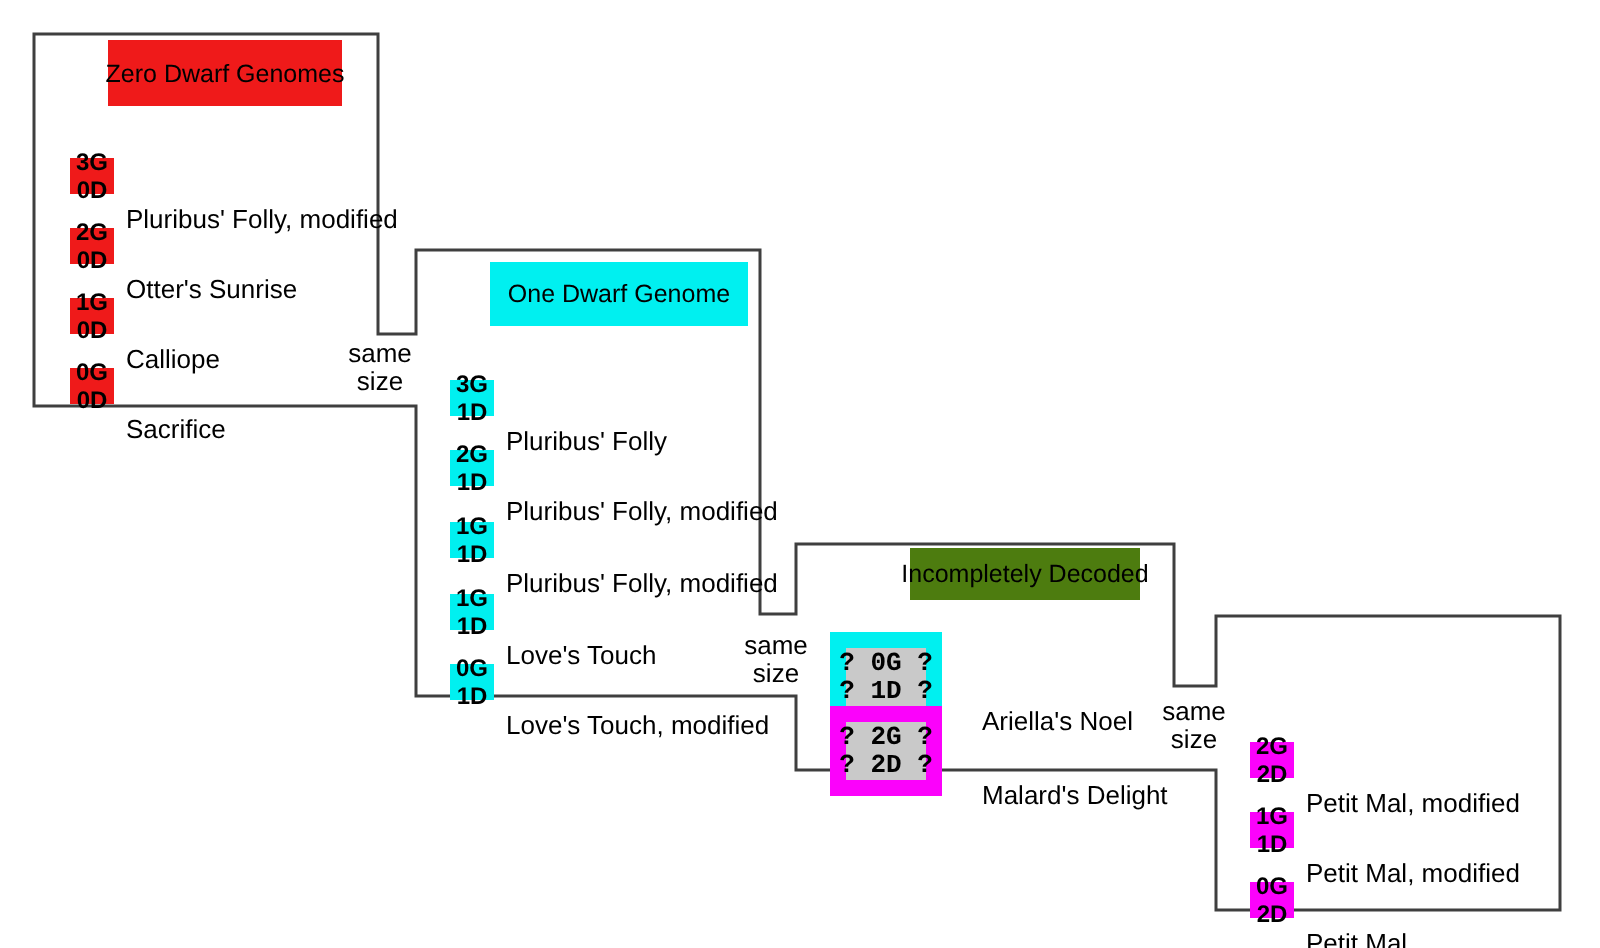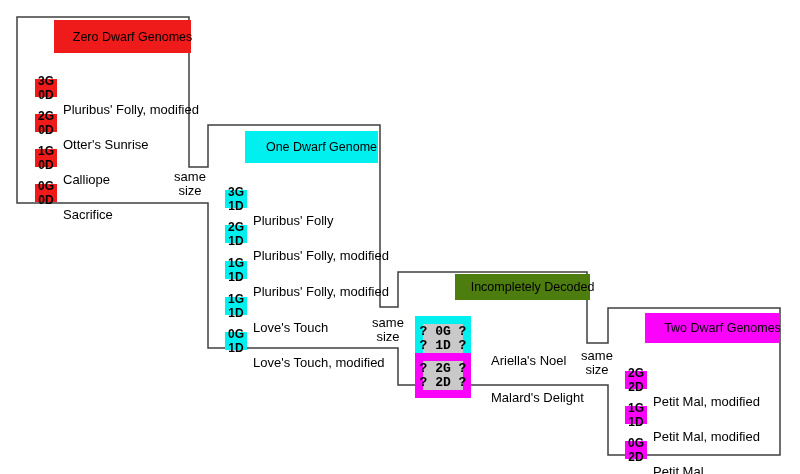--- a/index.html
+++ b/index.html
@@ -11,21 +11,20 @@
     color:#000;
     overflow:hidden;
   }
   svg.outline{position:absolute;left:0;top:0;width:800px;height:474px;}
   .header{
     position:absolute;
     display:flex;align-items:center;justify-content:center;
     font-size:12.5px;
     text-align:center;
     white-space:nowrap;
-    padding-left:20px;
   }
   .row{
     position:absolute;
     display:flex;align-items:center;gap:6px;
     white-space:nowrap;
   }
   .row.wide-gap{gap:20px;}
   .tag{
     width:22px;height:18px;
     display:flex;flex-direction:column;align-items:center;justify-content:center;
@@ -80,21 +79,21 @@
     <span class="name">Calliope</span>
   </div>
   <div class="row" style="left:35px;top:163px;">
     <div class="tag" style="background-color: rgb(239, 26, 26);">
       <span>0G</span>
       <span>0D</span>
     </div>
     <span class="name">Sacrifice</span>
   </div>
 
-  <div class="header" style="left: 245px; top: 131px; width: 113px; height: 32px; background-color: rgb(0, 240, 240);">One Dwarf Genome</div>
+  <div class="header" style="left: 245px; top: 131px; width: 129px; height: 32px; background-color: rgb(0, 240, 240);">One Dwarf Genome</div>
 
   <div class="row" style="left:225px;top:169px;">
     <div class="tag" style="background-color: rgb(0, 240, 240);">
       <span>3G</span>
       <span>1D</span>
     </div>
     <span class="name">Pluribus' Folly</span>
   </div>
   <div class="row" style="left:225px;top:204px;">
     <div class="tag" style="background-color: rgb(0, 240, 240);">
@@ -135,21 +134,20 @@
     <span class="name">Ariella's Noel</span>
   </div>
   <div class="row wide-gap" style="left:415px;top:346px;">
     <div class="tag wide" style="background-color: rgb(201, 201, 201); border-color: rgb(251, 2, 251);">
       <span>? 2G ?</span>
       <span>? 2D ?</span>
     </div>
     <span class="name">Malard's Delight</span>
   </div>
 
-  <div class="header" style="left: 645px; top: 313px; width: 115px; height: 30px; background-color: rgb(251, 2, 251);">Two Dwarf Genomes</div>
 
   <div class="row" style="left:625px;top:350px;">
     <div class="tag" style="background-color: rgb(251, 2, 251);">
       <span>2G</span>
       <span>2D</span>
     </div>
     <span class="name">Petit Mal, modified</span>
   </div>
   <div class="row" style="left:625px;top:385px;">
     <div class="tag" style="background-color: rgb(251, 2, 251);">

